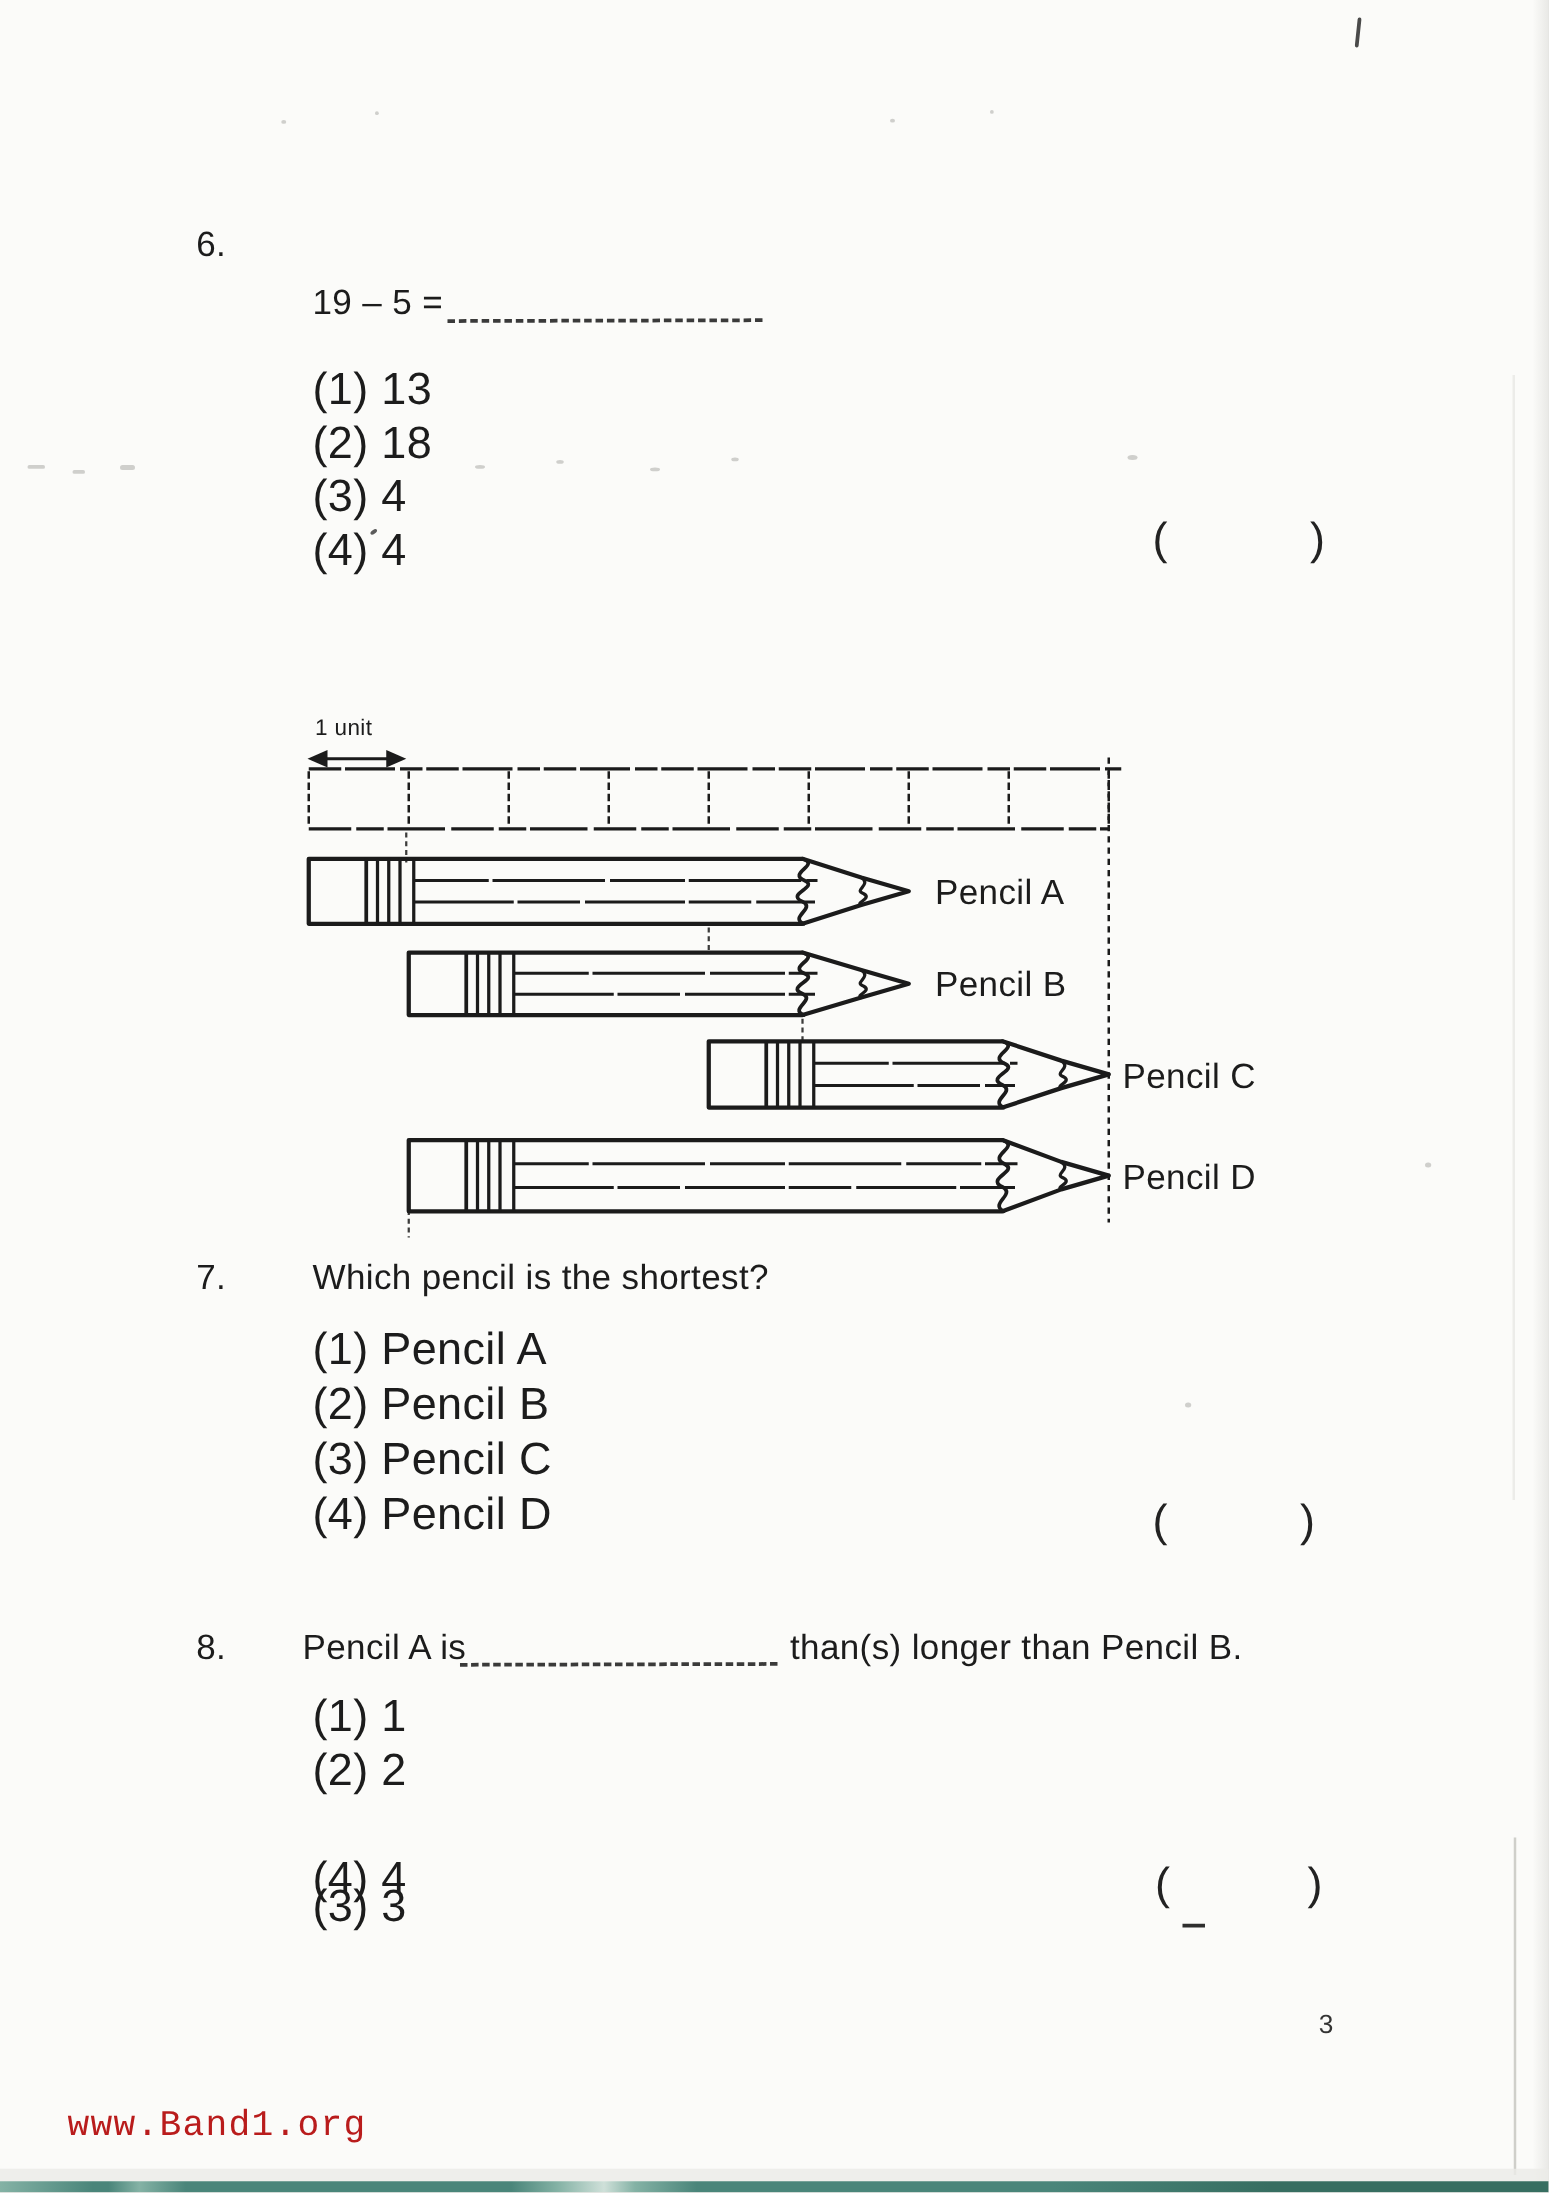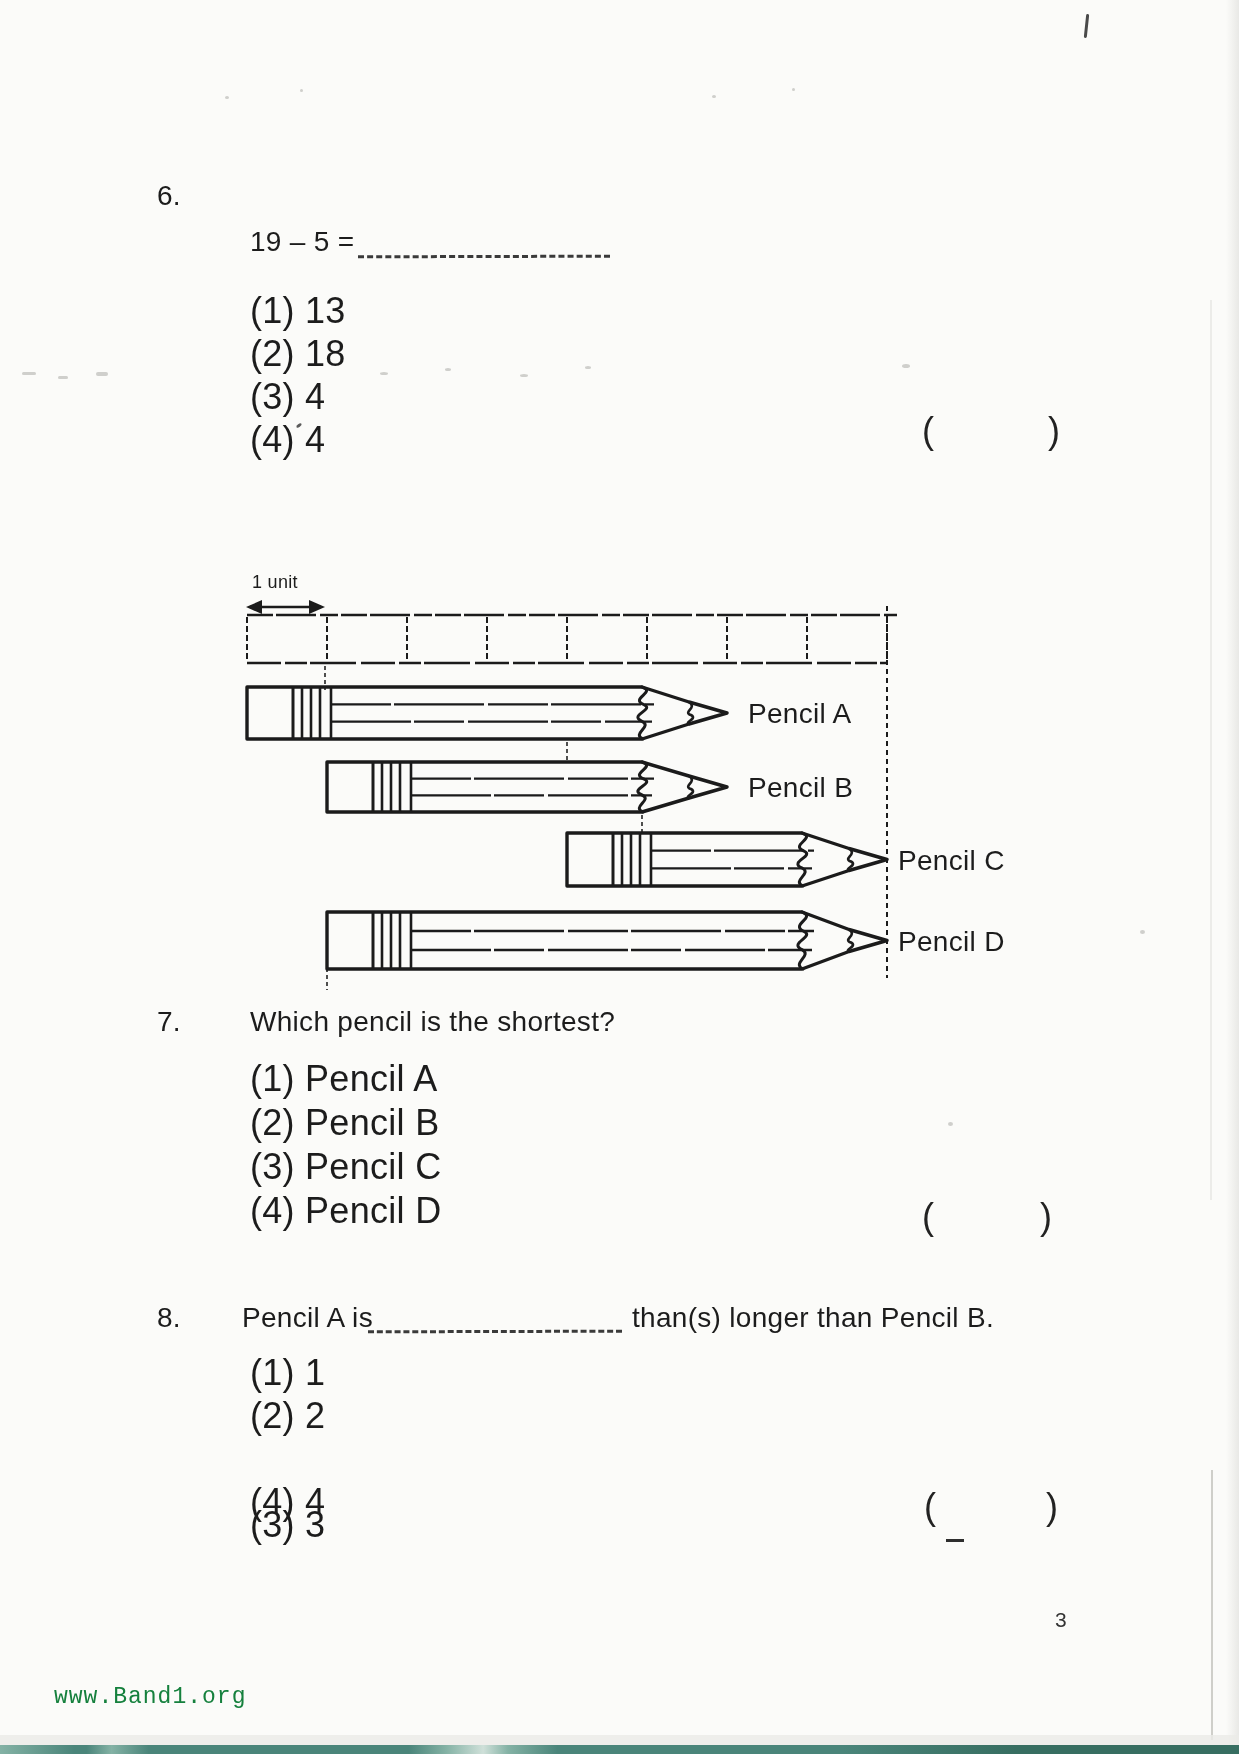--- a/index.html
+++ b/index.html
@@ -16,21 +16,21 @@
   .q{font-size:28px;}
   .qnum{font-size:28px;}
   .opt{font-size:36px;}
   .onum{display:inline-block;width:55px;}
   .bracket{font-size:36px;font-weight:400;color:#222;}
   .rule{position:absolute;height:0;border-top:3px solid #2e2e2e;transform:rotate(-0.15deg);}
   .rule.rough{border-top-style:dashed;border-top-width:3px;border-color:#3a3a3a;}
   .plabel{font-size:28px;}
   .unitlabel{font-size:18px;}
   .pagenum{font-size:21px;color:#333;}
-  .footer{font-family:"Liberation Mono","DejaVu Sans Mono",monospace;font-size:23px;color:#15803d;letter-spacing:1px;}
+  .footer{font-family:"Liberation Mono","DejaVu Sans Mono",monospace;font-size:29px;color:#b91c1c;letter-spacing:1px;}
   .speck{position:absolute;background:#9a9a94;border-radius:50%;opacity:.45;}
   .edge-shadow{position:absolute;right:0;top:0;width:13px;height:100%;
     background:linear-gradient(90deg,rgba(0,0,0,0),rgba(120,120,112,.14));}
   .right-line{position:absolute;width:2px;background:#b2b2aa;opacity:.6;}
   .corner-tick{position:absolute;width:3px;height:24px;background:#4a4a4a;transform:rotate(6deg);border-radius:2px;}
   .scanband{position:absolute;left:0;width:100%;}
   svg{position:absolute;left:0;top:0;pointer-events:none;}
 </style>
 </head>
 <body>

